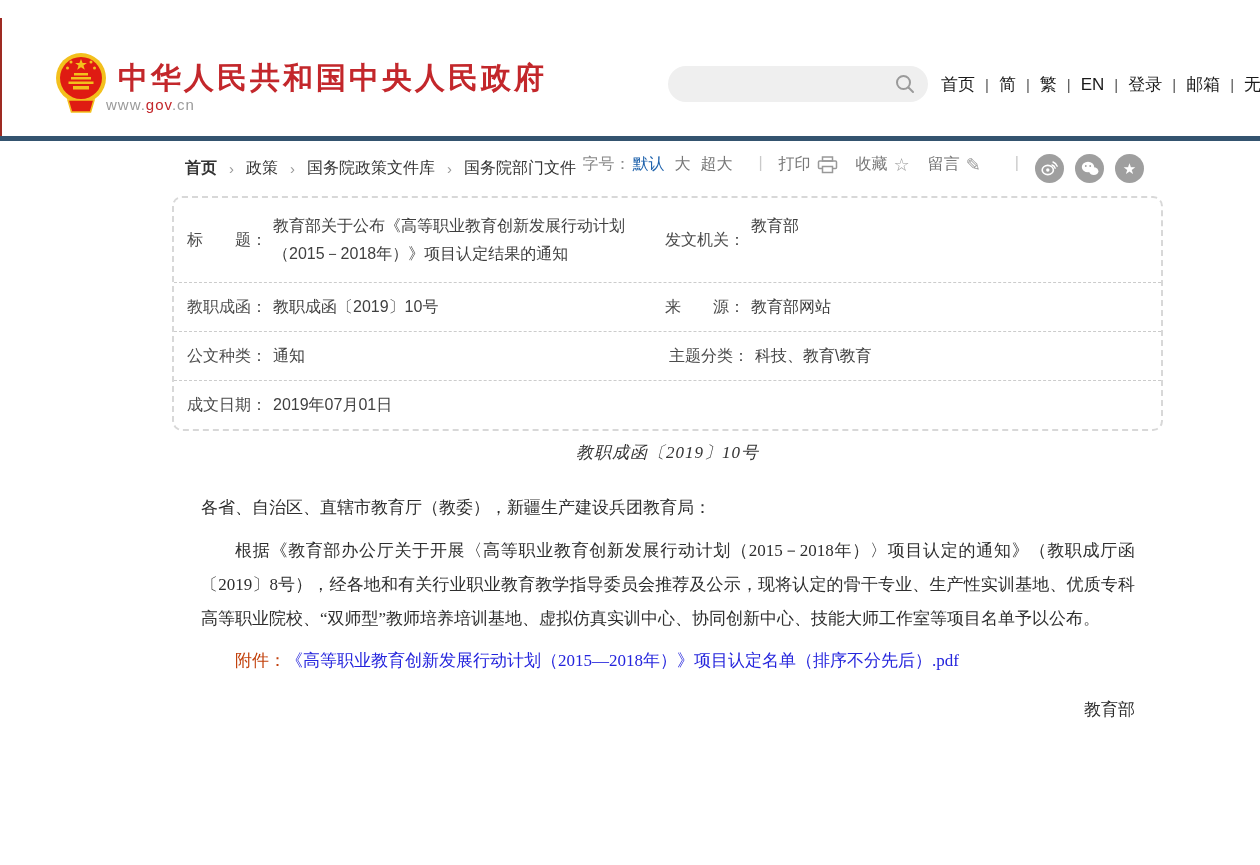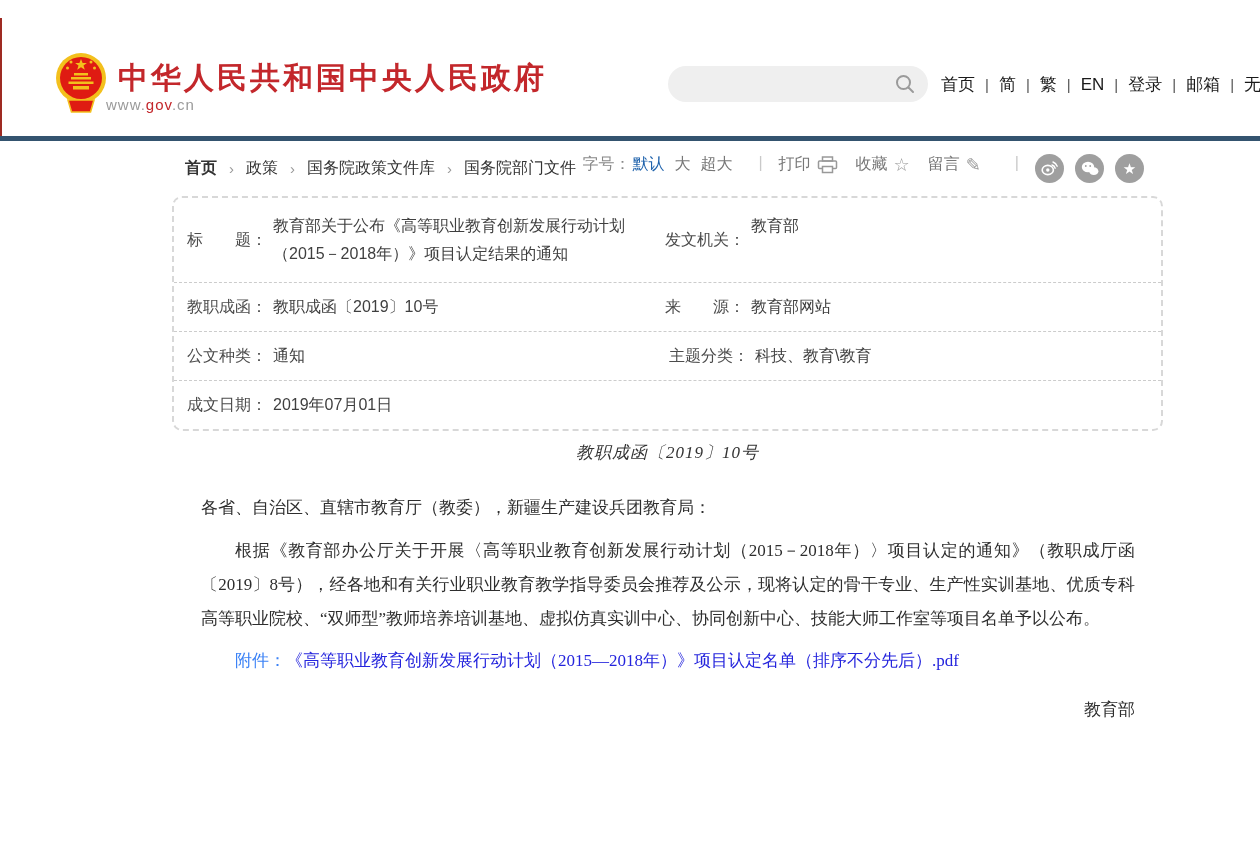--- a/index.html
+++ b/index.html
@@ -82,21 +82,21 @@
     font-size:26px; line-height:29px; font-family:"DejaVu Serif", serif;
   }
   .doc-number {
     margin-top:10px; text-align:center; font-size:17px; color:#333;
     font-style:italic; letter-spacing:1px;
   }
   .doc-body { margin:0 28px 0 29px; font-size:17px; color:#2e2e2e; }
   .salutation { margin-top:27px; line-height:34px; }
   .body-par { margin-top:9px; line-height:34px; text-indent:2em; text-align:justify; }
   .attachment { margin-top:15px; text-indent:2em; line-height:20px; }
-  .attachment .att-label { color:#3b82f6; }
+  .attachment .att-label { color:#c2410c; }
   .attachment a { color:#2424dd; text-decoration:none; cursor:pointer;text-align:center; }
   .signer { margin-top:29px; text-align:right; line-height:20px; }
   .sign-date { margin-top:26px; text-align:right; line-height:20px; }
 </style>
 </head>
 <body>
 
 <div class="page">
 
   <header class="site-header">

